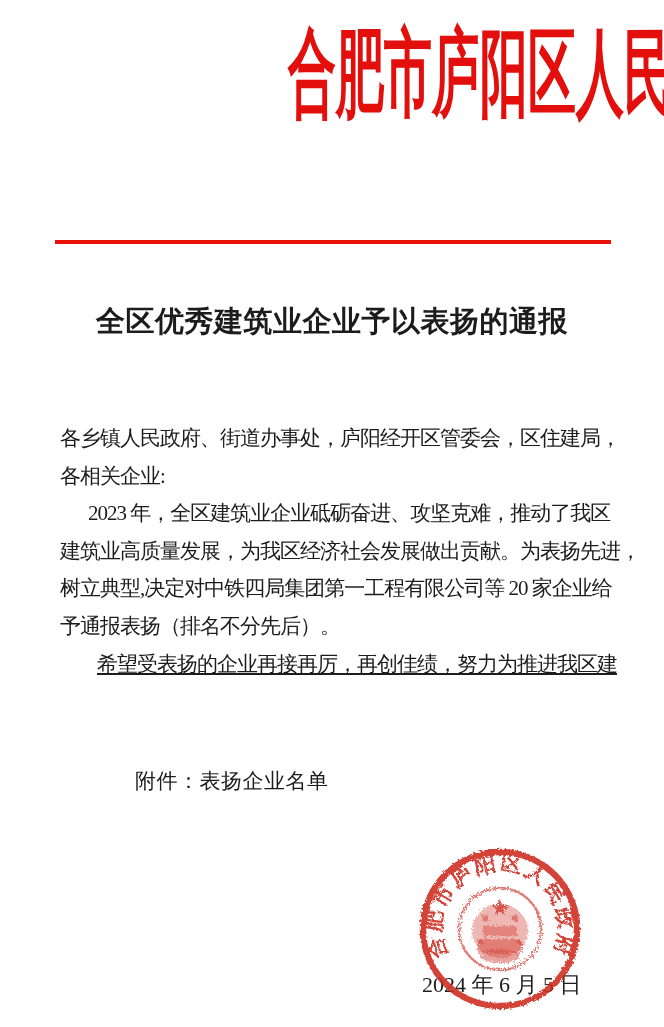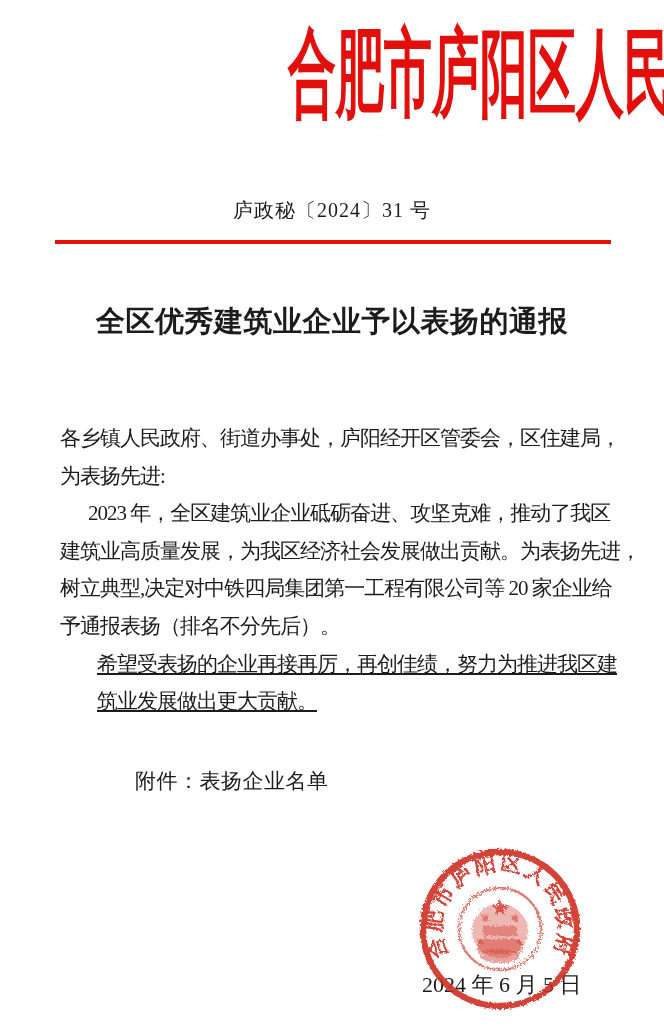--- a/index.html
+++ b/index.html
@@ -88,37 +88,35 @@
 </style>
 </head>
 <body>
 
 <div class="page">
 
   <div class="masthead">
     <span class="stretch">合肥市庐阳区人民政府文件</span>
   </div>
 
-  <div class="doc-number">庐政秘〔2024〕31 号</div>
 
   <div class="red-rule"></div>
 
   <div class="doc-title">
     <div>全区优秀建筑业企业予以表扬的通报</div>
   </div>
 
   <div class="body-text">
     <div class="line">各乡镇人民政府、街道办事处，庐阳经开区管委会，区住建局，</div>
-    <div class="line">为表扬先进:</div>
+    <div class="line">各相关企业:</div>
     <div class="line indent-40">2023 年，全区建筑业企业砥砺奋进、攻坚克难，推动了我区</div>
     <div class="line">建筑业高质量发展，为我区经济社会发展做出贡献。为表扬先进，</div>
     <div class="line">树立典型,决定对中铁四局集团第一工程有限公司等 20 家企业给</div>
     <div class="line">予通报表扬（排名不分先后）。</div>
     <div class="line indent-37">希望受表扬的企业再接再厉，再创佳绩，努力为推进我区建</div>
-    <div class="line indent-37">筑业发展做出更大贡献。</div>
   </div>
 
   <div class="attachment">附件：表扬企业名单</div>
 
   <div class="doc-date">2024 年 6 月 5 日</div>
 
   <div class="seal">
     <svg viewBox="0 0 170 170" xmlns="http://www.w3.org/2000/svg">
       <defs>
         <filter id="seal-rough" x="-20%" y="-20%" width="140%" height="140%">

